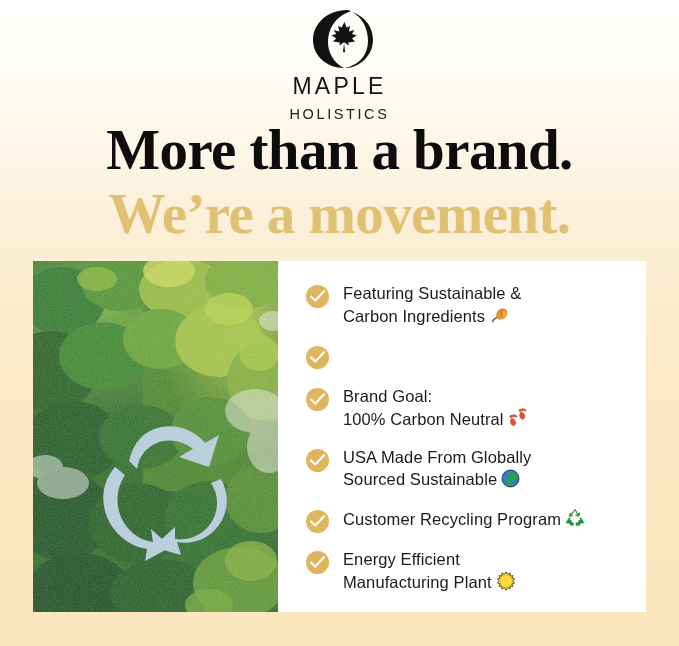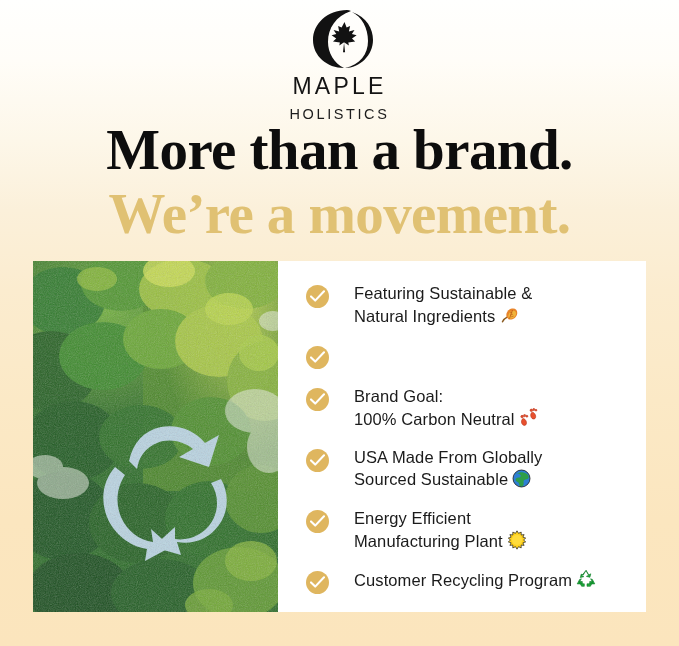--- a/index.html
+++ b/index.html
@@ -107,21 +107,21 @@
   .features {
     flex: 1 1 auto;
     padding: 22px 16px 18px 28px;
     display: flex;
     flex-direction: column;
     justify-content: space-between;
   }
   .feature {
     display: flex;
     align-items: flex-start;
-    gap: 25px;
+    gap: 14px;
   }
   .check {
     flex: 0 0 auto;
     width: 23px;
     height: 23px;
     border-radius: 50%;
     background: #dfb65f;
     position: relative;
     margin-top: 2px;
   }
@@ -251,21 +251,21 @@
     <div class="features">
 
       <div class="feature">
         <span class="check">
           <svg viewBox="0 0 15 13">
               <path d="M1 6.4 L5.2 10.6 L14 1.3" fill="none" stroke="#ffffff" stroke-width="2.1" stroke-linecap="round" stroke-linejoin="round"></path>
             </svg>
         </span>
         <span class="feature-text">
           <span>Featuring Sustainable &amp;</span><br>
-          <span>Natural Ingredients</span><span class="emoji"><svg width="20" height="20" viewBox="0 0 20 20">
+          <span>Carbon Ingredients</span><span class="emoji"><svg width="20" height="20" viewBox="0 0 20 20">
                 <path d="M3.5 16.8 C4.5 14.5 6.5 12.8 8.5 11.8" stroke="#8a5a20" stroke-width="1.5" fill="none" stroke-linecap="round"></path>
                 <path d="M8 12.5 C6 9 8.5 4.5 13 3.5 C17 2.8 19 5.8 18 9.5 C17 13.2 12.5 15.5 9.5 14.2 Z" fill="#e8842a"></path>
                 <path d="M9.5 12.8 C8.6 10 10.5 6.6 13.6 5.8 C16 5.2 17.4 7 17 9.4 C16.5 12 13.2 13.9 11 13.4 Z" fill="#f0b43c"></path>
                 <path d="M13.5 5 L10.5 13.6" stroke="#c25f18" stroke-width="0.9" fill="none"></path>
                 <path d="M13.2 7.2 L11 7.8 M13.9 9.2 L11.6 9.9 M14.6 11.1 L12.2 11.8" stroke="#c25f18" stroke-width="0.7" fill="none"></path>
               </svg></span>
         </span>
       </div>
 
       <div class="feature">
@@ -315,44 +315,44 @@
         </span>
       </div>
 
       <div class="feature">
         <span class="check">
           <svg viewBox="0 0 15 13">
               <path d="M1 6.4 L5.2 10.6 L14 1.3" fill="none" stroke="#ffffff" stroke-width="2.1" stroke-linecap="round" stroke-linejoin="round"></path>
             </svg>
         </span>
         <span class="feature-text">
-          <span>Energy Efficient</span><br>
-          <span>Manufacturing Plant</span><span class="emoji"><svg width="20" height="20" viewBox="0 0 20 20">
-                <path d="M10 0.8 L11.5 3.3 L14.2 2.1 L14.2 5 L17.1 4.6 L15.9 7.2 L18.7 8.1 L16.6 10 L18.7 11.9 L15.9 12.8 L17.1 15.4 L14.2 15 L14.2 17.9 L11.5 16.7 L10 19.2 L8.5 16.7 L5.8 17.9 L5.8 15 L2.9 15.4 L4.1 12.8 L1.3 11.9 L3.4 10 L1.3 8.1 L4.1 7.2 L2.9 4.6 L5.8 5 L5.8 2.1 L8.5 3.3 Z" fill="#ffd21e" stroke="#1b1b1b" stroke-width="0.7" stroke-linejoin="round"></path>
-                <circle cx="10" cy="10" r="5.1" fill="#ffdc3d"></circle>
-              </svg></span>
-        </span>
-      </div>
-
-      <div class="feature">
-        <span class="check">
-          <svg viewBox="0 0 15 13">
-              <path d="M1 6.4 L5.2 10.6 L14 1.3" fill="none" stroke="#ffffff" stroke-width="2.1" stroke-linecap="round" stroke-linejoin="round"></path>
-            </svg>
-        </span>
-        <span class="feature-text">
           <span>Customer Recycling Program</span><span class="emoji"><svg width="20" height="20" viewBox="0 0 20 20">
                 <g fill="#1faa3c" stroke="#0d7a26" stroke-width="0.6" stroke-linejoin="round">
                   <path d="M9.9 1.6 L12.6 6.2 L10.4 7.4 L13.9 8.3 L14.8 4.8 L12.8 5.9 L10.1 1.3 Z"></path>
                   <path d="M9.9 1.6 L7.2 6.2 L5.2 5.1 L4.3 8.6 L7.8 7.7 L5.8 6.5 Z"></path>
                   <path d="M3.6 10.4 L1.2 14.9 L6.3 15 L6.3 12.5 L3.8 12.5 L5.4 9.8 Z"></path>
                   <path d="M3.1 12.5 L5.6 17.3 L8.3 17.3 L8.3 14.8 L5.6 14.8 Z"></path>
                   <path d="M16.4 10.4 L18.8 14.9 L13.7 15 L13.7 12.5 L16.2 12.5 L14.6 9.8 Z"></path>
                   <path d="M16.9 12.5 L14.4 17.3 L11 17.3 L11 14.8 L14.4 14.8 Z"></path>
                 </g>
               </svg></span>
         </span>
       </div>
 
+      <div class="feature">
+        <span class="check">
+          <svg viewBox="0 0 15 13">
+              <path d="M1 6.4 L5.2 10.6 L14 1.3" fill="none" stroke="#ffffff" stroke-width="2.1" stroke-linecap="round" stroke-linejoin="round"></path>
+            </svg>
+        </span>
+        <span class="feature-text">
+          <span>Energy Efficient</span><br>
+          <span>Manufacturing Plant</span><span class="emoji"><svg width="20" height="20" viewBox="0 0 20 20">
+                <path d="M10 0.8 L11.5 3.3 L14.2 2.1 L14.2 5 L17.1 4.6 L15.9 7.2 L18.7 8.1 L16.6 10 L18.7 11.9 L15.9 12.8 L17.1 15.4 L14.2 15 L14.2 17.9 L11.5 16.7 L10 19.2 L8.5 16.7 L5.8 17.9 L5.8 15 L2.9 15.4 L4.1 12.8 L1.3 11.9 L3.4 10 L1.3 8.1 L4.1 7.2 L2.9 4.6 L5.8 5 L5.8 2.1 L8.5 3.3 Z" fill="#ffd21e" stroke="#1b1b1b" stroke-width="0.7" stroke-linejoin="round"></path>
+                <circle cx="10" cy="10" r="5.1" fill="#ffdc3d"></circle>
+              </svg></span>
+        </span>
+      </div>
+
     </div>
   </div>
 
 </div>
 
 </body></html>

